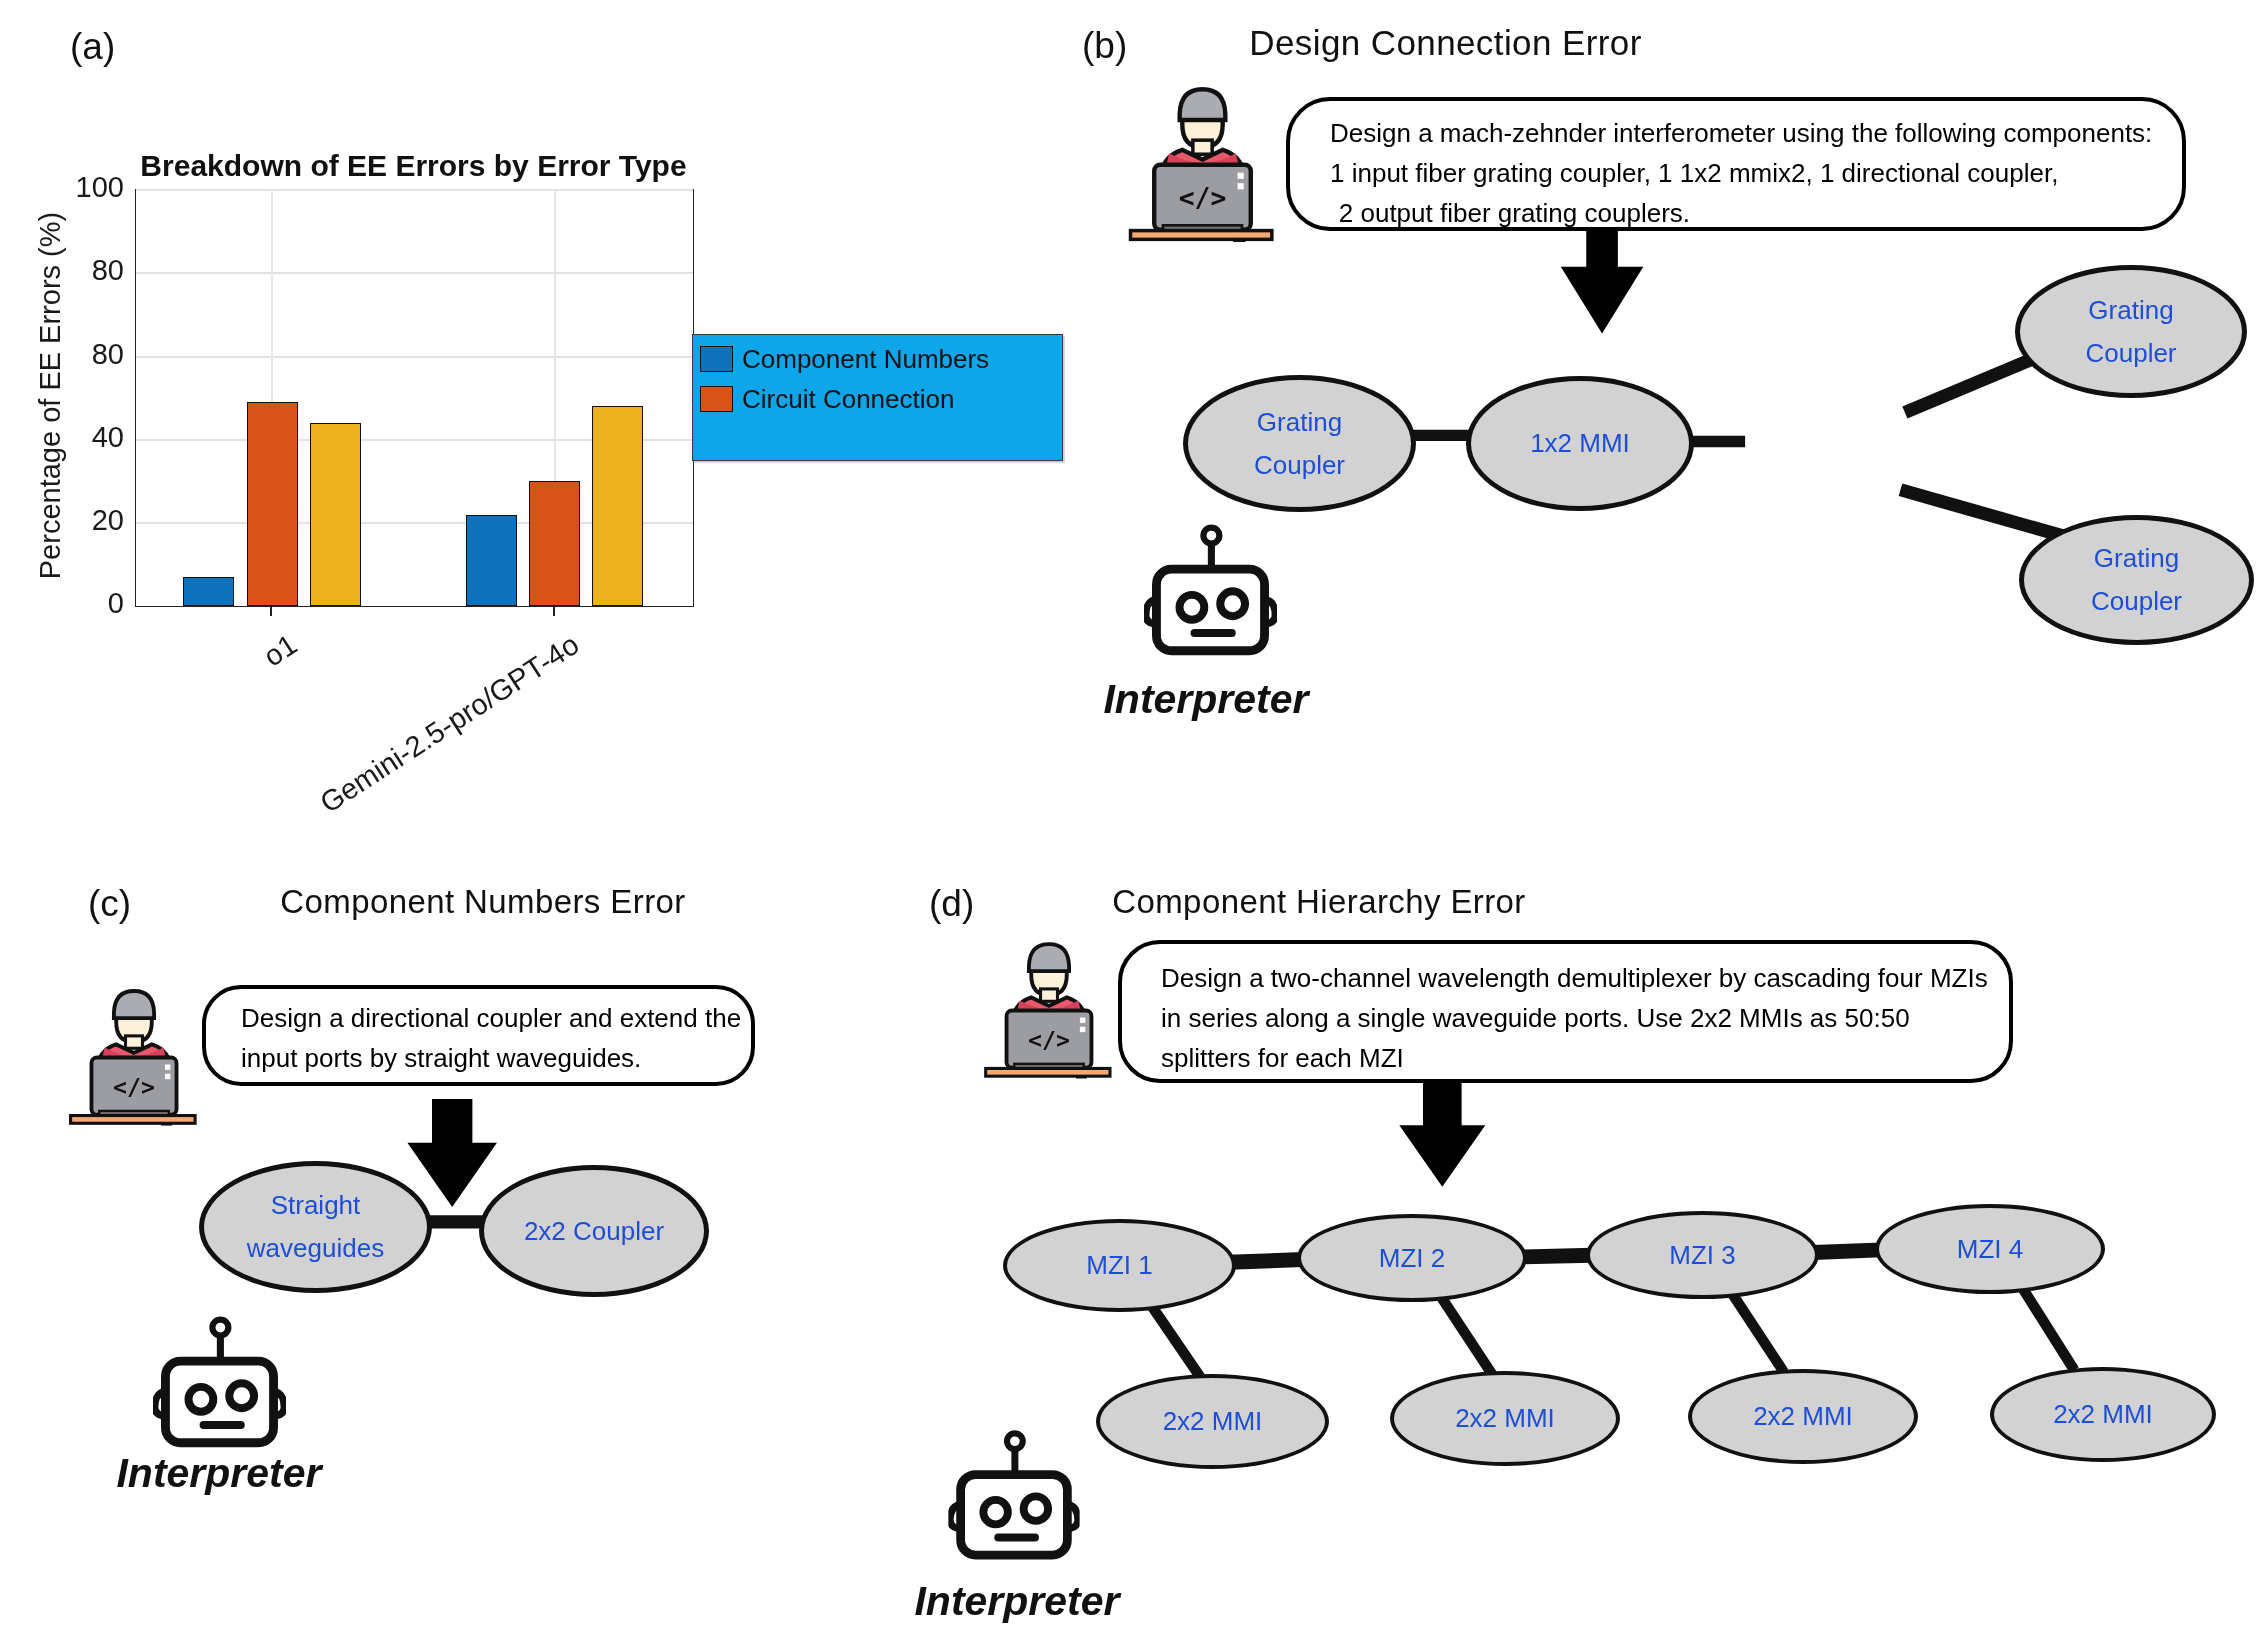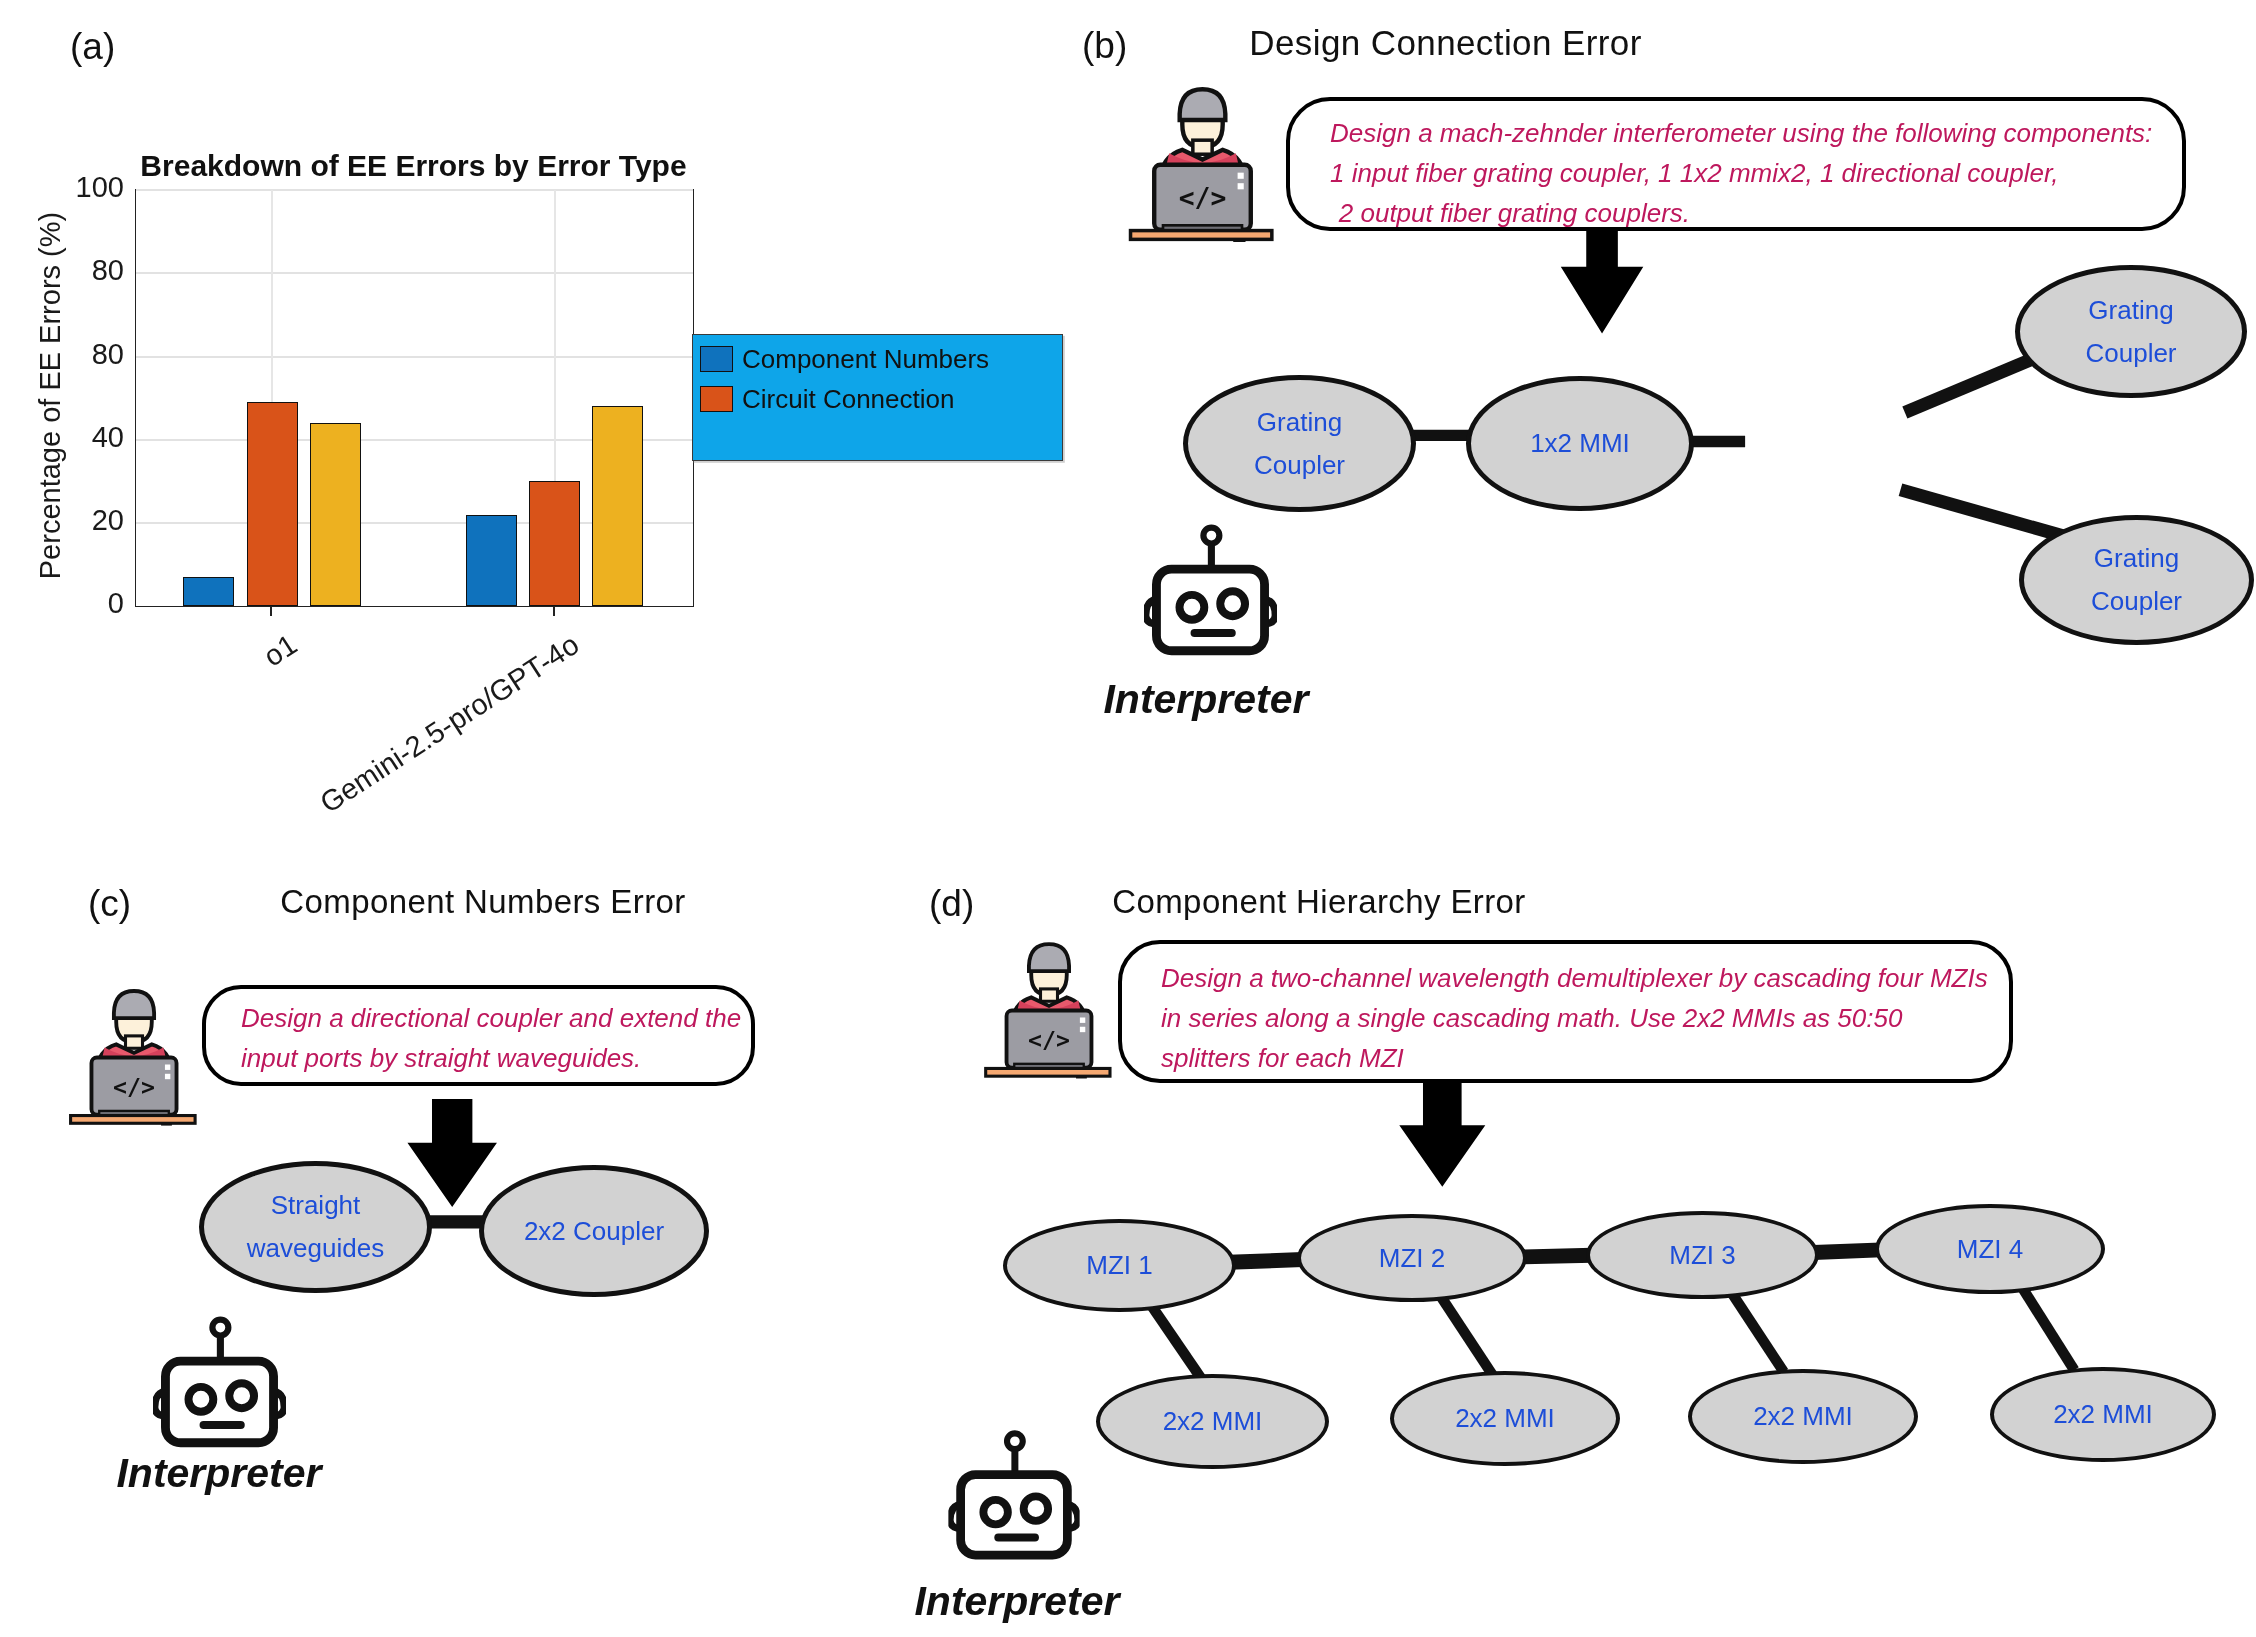--- a/index.html
+++ b/index.html
@@ -25,21 +25,21 @@
   .legend-swatch{position:absolute;left:7px;top:8px;width:33px;height:26px;border:1.8px solid #111;box-sizing:border-box;}
   .legend-text{position:absolute;left:49px;top:6.1px;font-size:26px;color:#111;white-space:nowrap;}
   
   .node{
     position:absolute;border:5.3px solid #111;border-radius:50%;background:#d2d2d2;
     display:flex;align-items:center;justify-content:center;text-align:center;
     font-size:26px;line-height:43px;color:#1d4ed8;box-sizing:border-box;
   }
   .bubble{
     position:absolute;border:4.4px solid #000;border-radius:44px;background:#fff;
-    font-size:26px;line-height:40px;color:#be185d;box-sizing:border-box;font-style:italic;
+    font-size:26px;line-height:40px;color:#000000;box-sizing:border-box;
   }
   .interp-label{position:absolute;font-size:41px;font-weight:bold;color:#111;text-align:center;font-style:italic;}
   #diagram-layer{position:absolute;left:0;top:0;z-index:0;}
   .htext{white-space:nowrap;}
 </style>
 </head>
 <body>
 
 <div id="stage">
 
@@ -195,21 +195,21 @@
 
   <div class="abs panel-letter" style="left:929px;top:883px;">(d)</div>
   <div class="abs panel-title" style="left:1093px;top:883px;width:452px;">Component Hierarchy Error</div>
 
   <svg class="abs" style="left:983px;top:932px;" width="132" height="154" viewBox="0 0 150 176">
       <use href="#sym-person"></use>
     </svg>
 
   <div class="bubble" style="left:1118px;top:940px;width:895px;height:143px;border-radius:42px;padding:14px 17.6px 0 39px;">
     <div class="htext">Design a two-channel wavelength demultiplexer by cascading four MZIs</div>
-    <div class="htext">in series along a single cascading math. Use 2x2 MMIs as 50:50</div>
+    <div class="htext">in series along a single waveguide ports. Use 2x2 MMIs as 50:50</div>
     <div class="htext">splitters for each MZI</div>
   </div>
 
   <div class="node" style="left:1003px;top:1219px;width:233px;height:93px;border-width:4.4px;">
       <span>MZI 1</span>
     </div>
   <div class="node" style="left:1297px;top:1214px;width:230px;height:88px;border-width:4.4px;">
       <span>MZI 2</span>
     </div>
   <div class="node" style="left:1586px;top:1211px;width:233px;height:88px;border-width:4.4px;">

